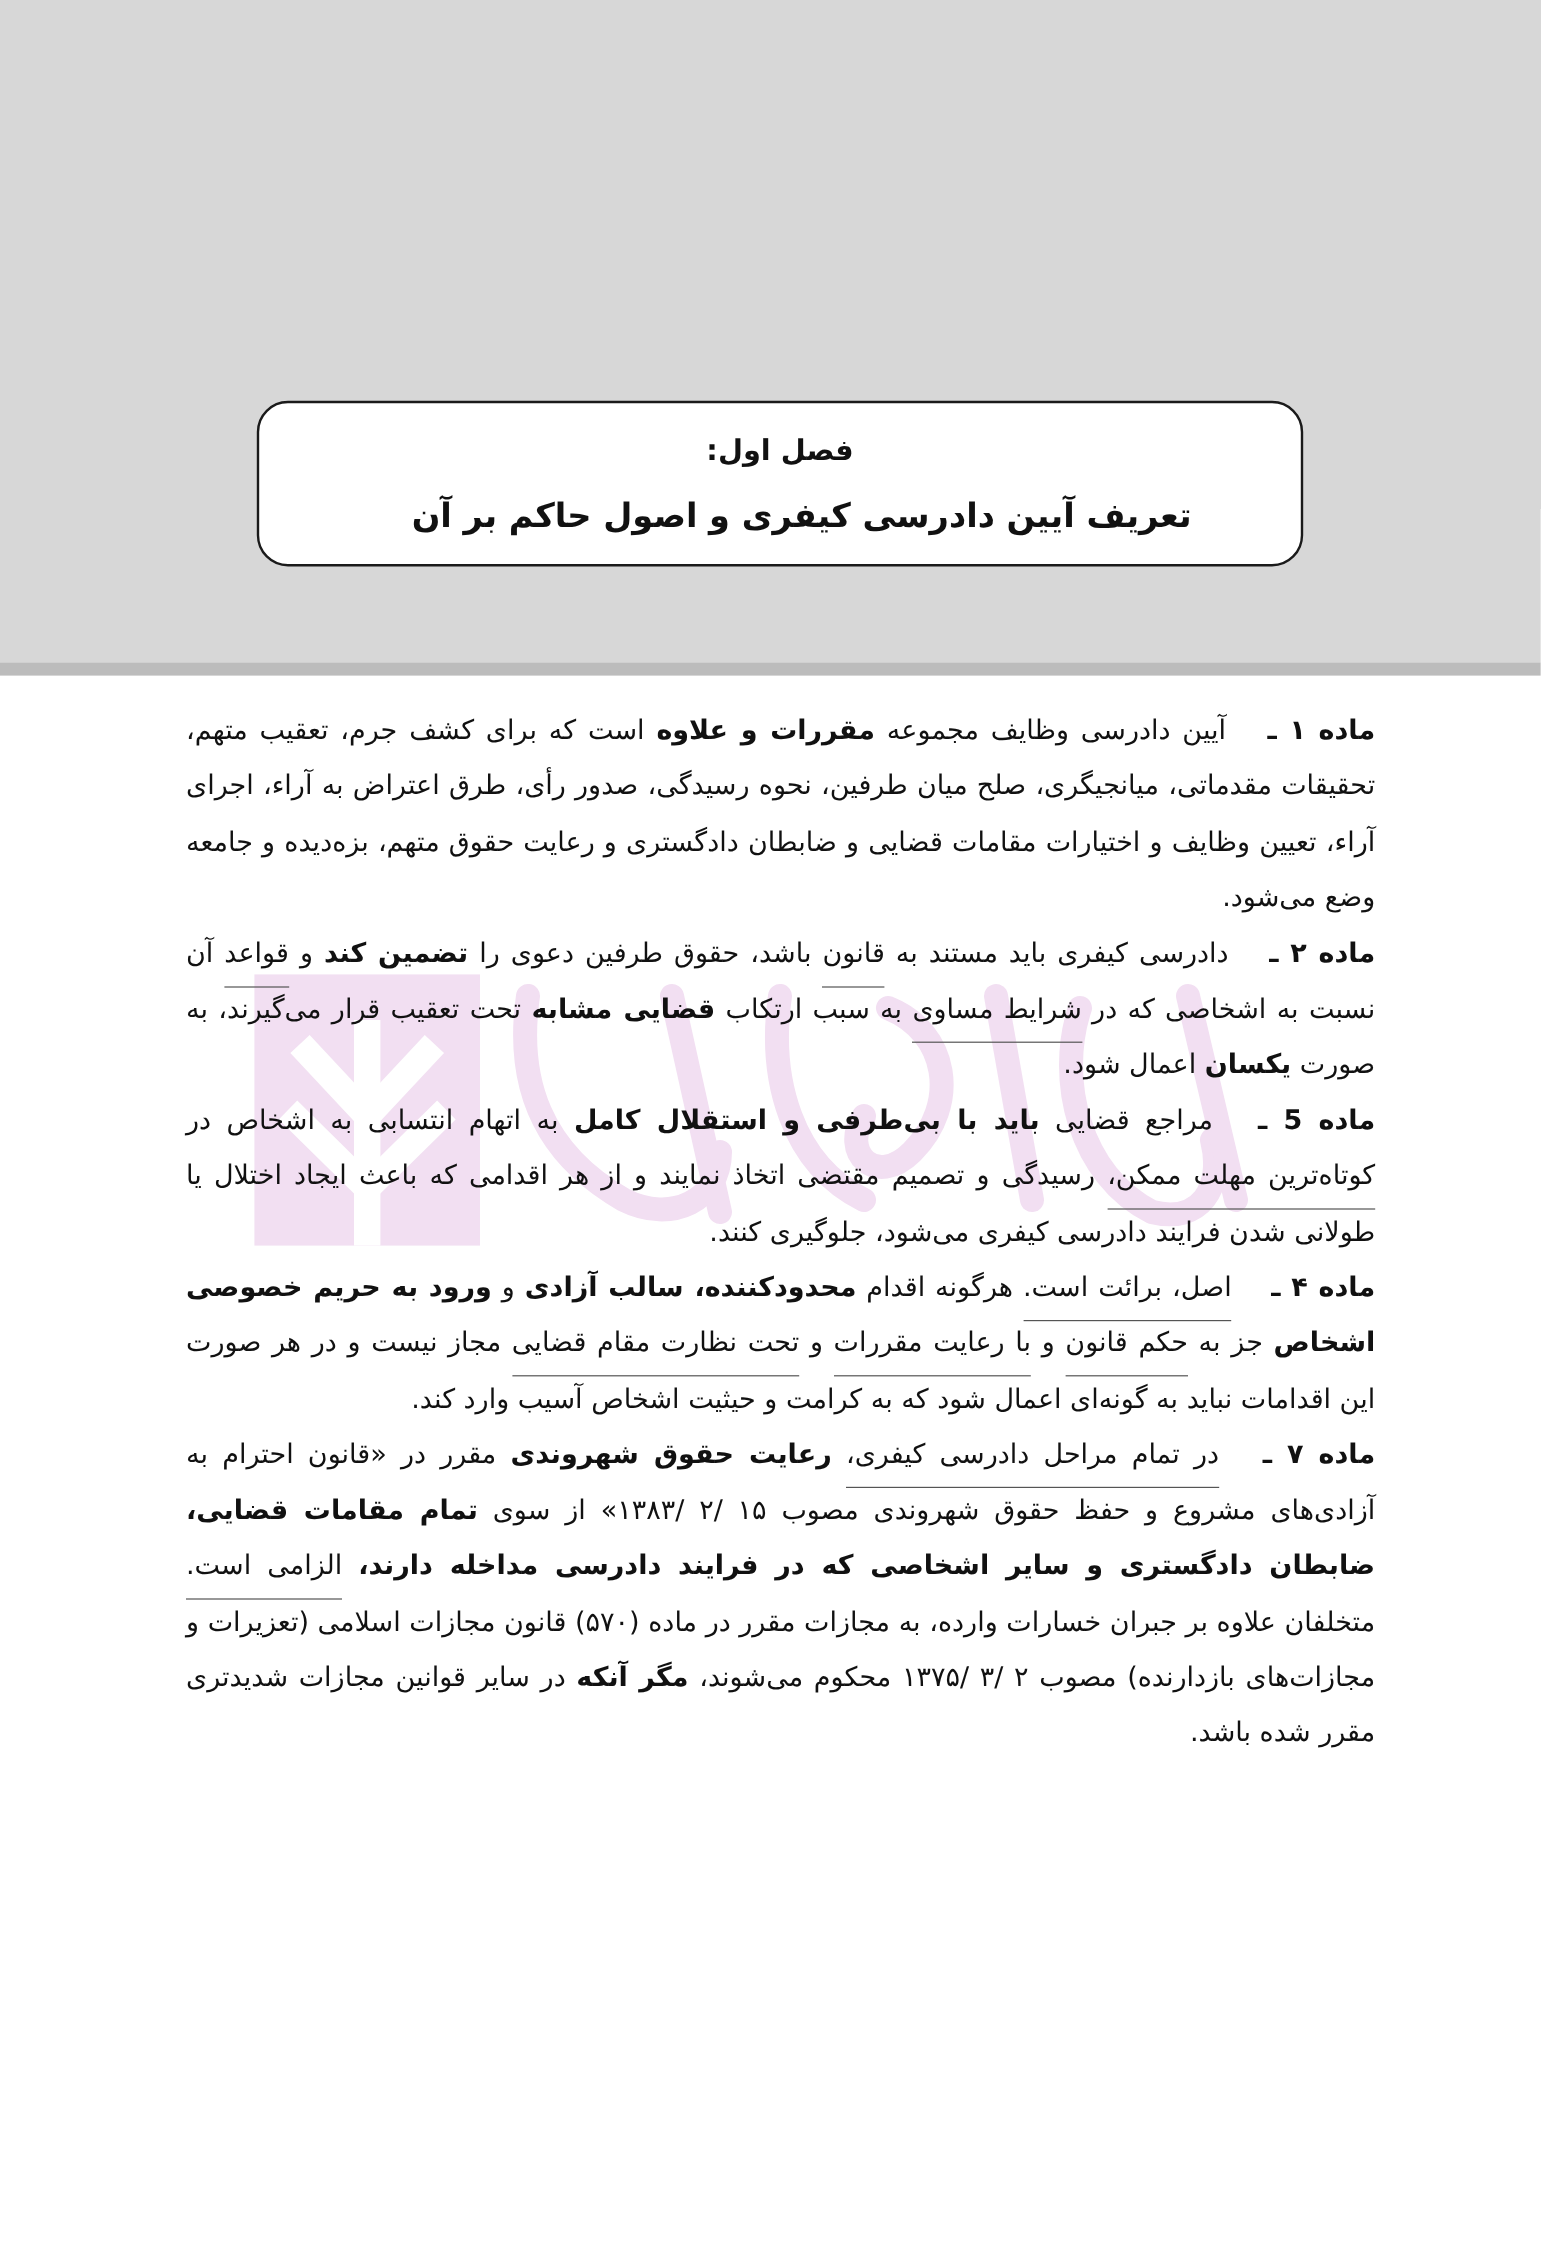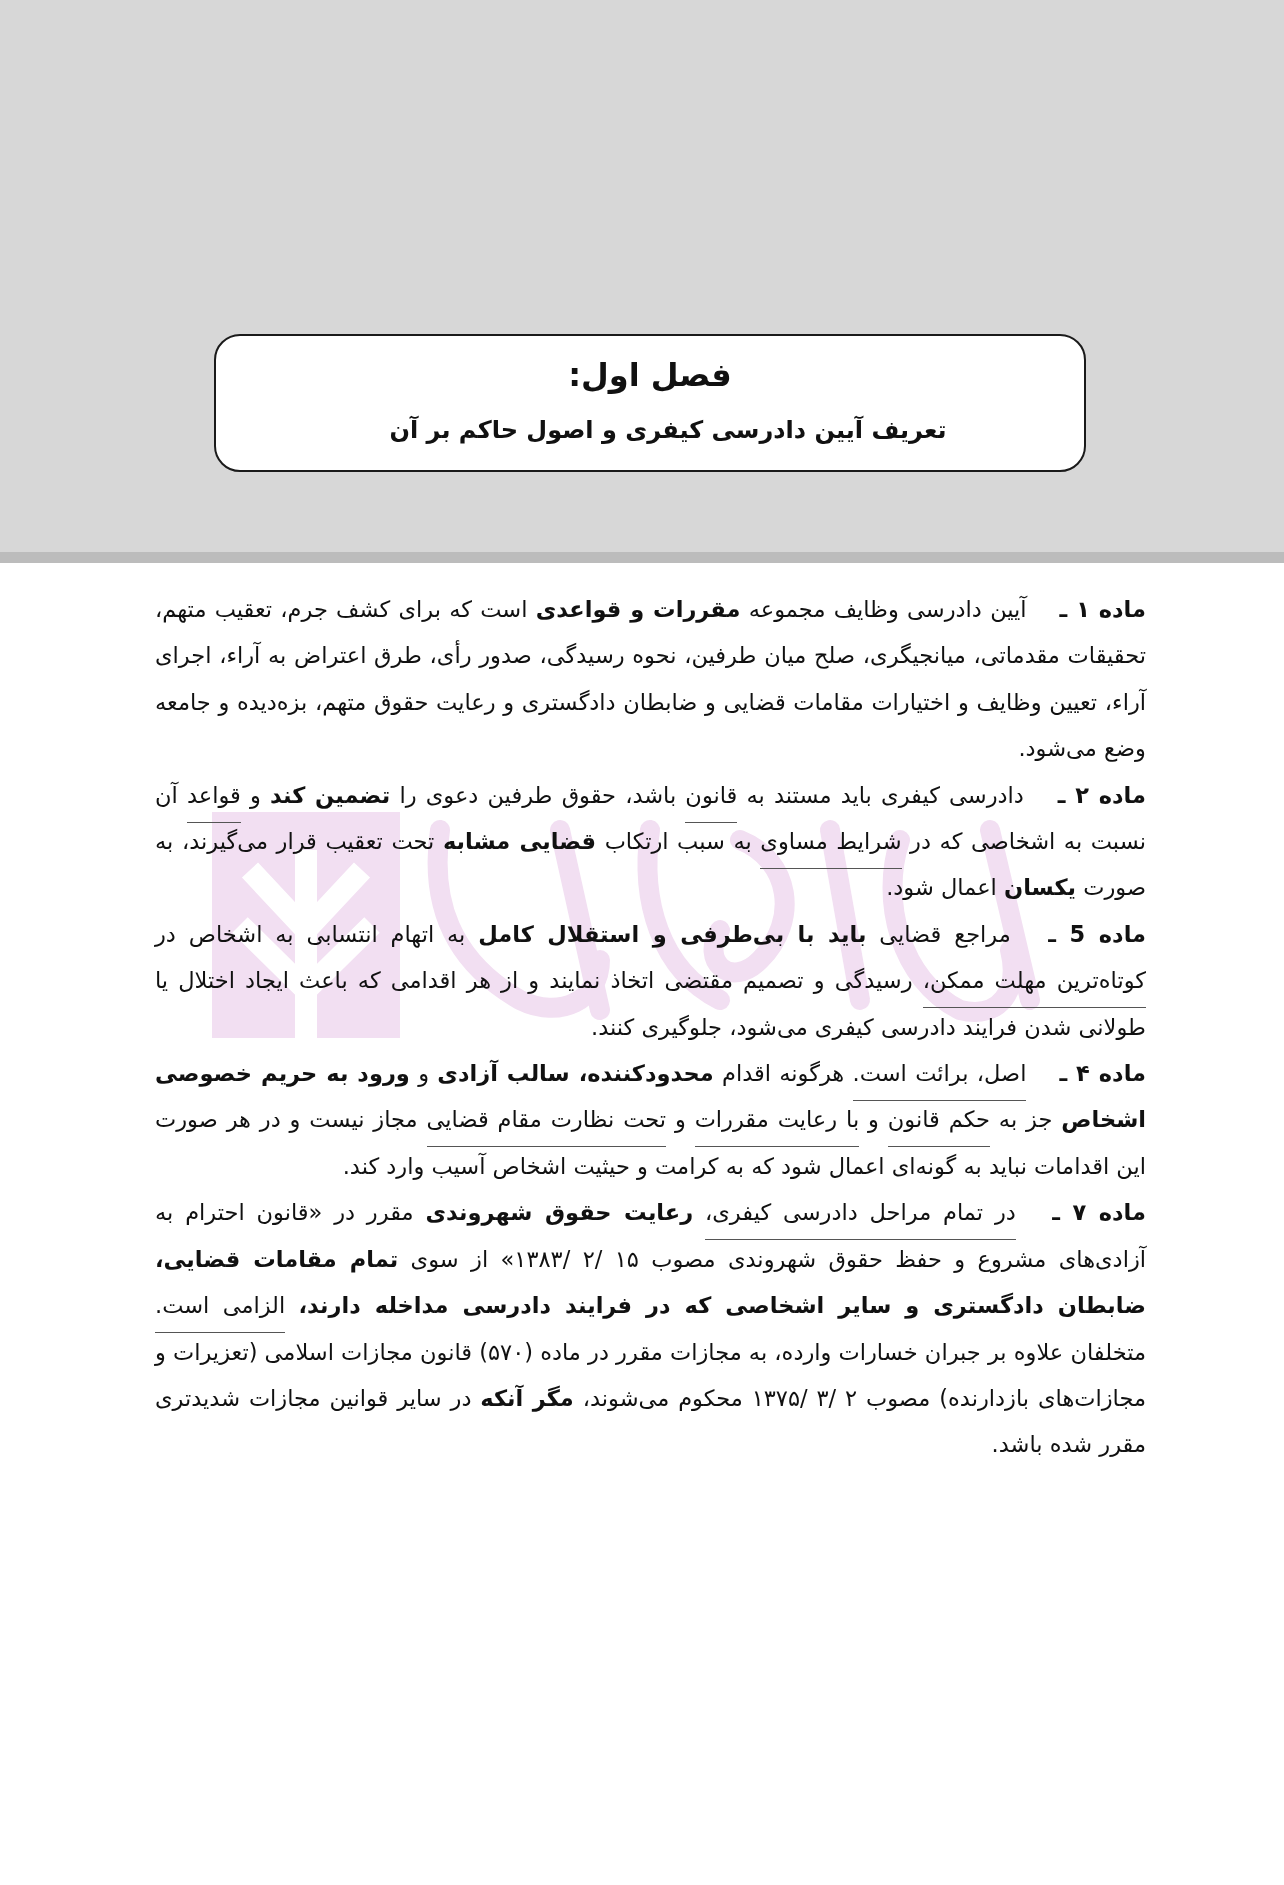--- a/index.html
+++ b/index.html
@@ -17,22 +17,22 @@
     position: absolute; left: 0; top: 552px; width: 1284px; height: 11px;
     background: #bcbcbc;
   }
   .title-box {
     position: absolute; left: 214px; top: 334px; width: 872px; height: 138px;
     background: #ffffff; border: 2px solid #1a1a1a; border-radius: 26px;
     box-sizing: border-box;
     display: flex; flex-direction: column; align-items: center; justify-content: center;
     direction: rtl;
   }
-  .title-line1 { font-size: 32px; font-weight: bold; line-height: 54px; }
-  .title-line2 { font-size: 24px; font-weight: bold; line-height: 56px; margin-left: 36px; }
+  .title-line1 { font-size: 24px; font-weight: bold; line-height: 54px; }
+  .title-line2 { font-size: 28px; font-weight: bold; line-height: 56px; margin-left: 36px; }
 
   .watermark { position: absolute; left: 0; top: 0; width: 1284px; height: 1885px; pointer-events: none; }
 
   .content {
     position: absolute; left: 155px; top: 586px; width: 991px;
     direction: rtl; text-align: justify;
     font-size: 22.5px; line-height: 46.4px;
   }
   .article { margin: 0; }
   .article-label { font-weight: bold; margin-left: 24px; }
@@ -62,18 +62,18 @@
     <path d="M560 830 L600 1010"></path>
     <path d="M650 830 C640 900, 660 970, 720 1000"></path>
     <path d="M740 840 C790 860, 800 920, 760 960 C730 990, 700 960, 720 930"></path>
     <path d="M830 830 L860 1000"></path>
     <path d="M900 840 C880 900, 900 980, 960 1010 C1000 1020, 1020 990, 1010 950"></path>
     <path d="M990 830 L1030 1000"></path>
   </g>
 </svg>
 
 <div class="content" id="content">
-    <p class="article"><span class="article-label">ماده ۱ ـ </span><span>آیین دادرسی وظایف مجموعه </span><b>مقررات و قواعدی</b><span> است که برای کشف جرم، تعقیب متهم، تحقیقات مقدماتی، میانجیگری، صلح میان طرفین، نحوه رسیدگی، صدور رأی، طرق اعتراض به آراء، اجرای آراء، تعیین وظایف و اختیارات مقامات قضایی و ضابطان دادگستری و رعایت حقوق متهم، بزه‌دیده و جامعه وضع می‌شود.</span></p>
+    <p class="article"><span class="article-label">ماده ۱ ـ </span><span>آیین دادرسی وظایف مجموعه </span><b>مقررات و علاوه</b><span> است که برای کشف جرم، تعقیب متهم، تحقیقات مقدماتی، میانجیگری، صلح میان طرفین، نحوه رسیدگی، صدور رأی، طرق اعتراض به آراء، اجرای آراء، تعیین وظایف و اختیارات مقامات قضایی و ضابطان دادگستری و رعایت حقوق متهم، بزه‌دیده و جامعه وضع می‌شود.</span></p>
     <p class="article"><span class="article-label">ماده ۲ ـ </span><span>دادرسی کیفری باید مستند به </span><u>قانون</u><span> باشد، حقوق طرفین دعوی را </span><b>تضمین کند</b><span> و </span><u>قواعد</u><span> آن نسبت به اشخاصی که در </span><u>شرایط مساوی</u><span> به سبب ارتکاب </span><b>قضایی مشابه</b><span> تحت تعقیب قرار می‌گیرند، به صورت </span><b>یکسان</b><span> اعمال شود.</span></p>
     <p class="article"><span class="article-label">ماده 5 ـ </span><span>مراجع قضایی </span><b>باید با بی‌طرفی و استقلال کامل</b><span> به اتهام انتسابی به اشخاص در </span><u>کوتاه‌ترین مهلت ممکن،</u><span> رسیدگی و تصمیم مقتضی اتخاذ نمایند و از هر اقدامی که باعث ایجاد اختلال یا طولانی شدن فرایند دادرسی کیفری می‌شود، جلوگیری کنند.</span></p>
     <p class="article"><span class="article-label">ماده ۴ ـ </span><u>اصل، برائت است.</u><span> هرگونه اقدام </span><b>محدودکننده، سالب آزادی</b><span> و </span><b>ورود به حریم خصوصی اشخاص</b><span> جز به </span><u>حکم قانون</u><span> و </span><u>با رعایت مقررات</u><span> و </span><u>تحت نظارت مقام قضایی</u><span> مجاز نیست و در هر صورت این اقدامات نباید به گونه‌ای اعمال شود که به کرامت و حیثیت اشخاص آسیب وارد کند.</span></p>
     <p class="article"><span class="article-label">ماده ۷ ـ </span><u>در تمام مراحل دادرسی کیفری،</u><span> </span><b>رعایت حقوق شهروندی</b><span> مقرر در «قانون احترام به آزادی‌های مشروع و حفظ حقوق شهروندی مصوب ۱۵ /۲ /۱۳۸۳» از سوی </span><b>تمام مقامات قضایی، ضابطان دادگستری و سایر اشخاصی که در فرایند دادرسی مداخله دارند،</b><span> </span><u>الزامی است.</u><span> متخلفان علاوه بر جبران خسارات وارده، به مجازات مقرر در ماده (۵۷۰) قانون مجازات اسلامی (تعزیرات و مجازات‌های بازدارنده) مصوب ۲ /۳ /۱۳۷۵ محکوم می‌شوند، </span><b>مگر آنکه</b><span> در سایر قوانین مجازات شدیدتری مقرر شده باشد.</span></p>
   </div>
 
 </body></html>

